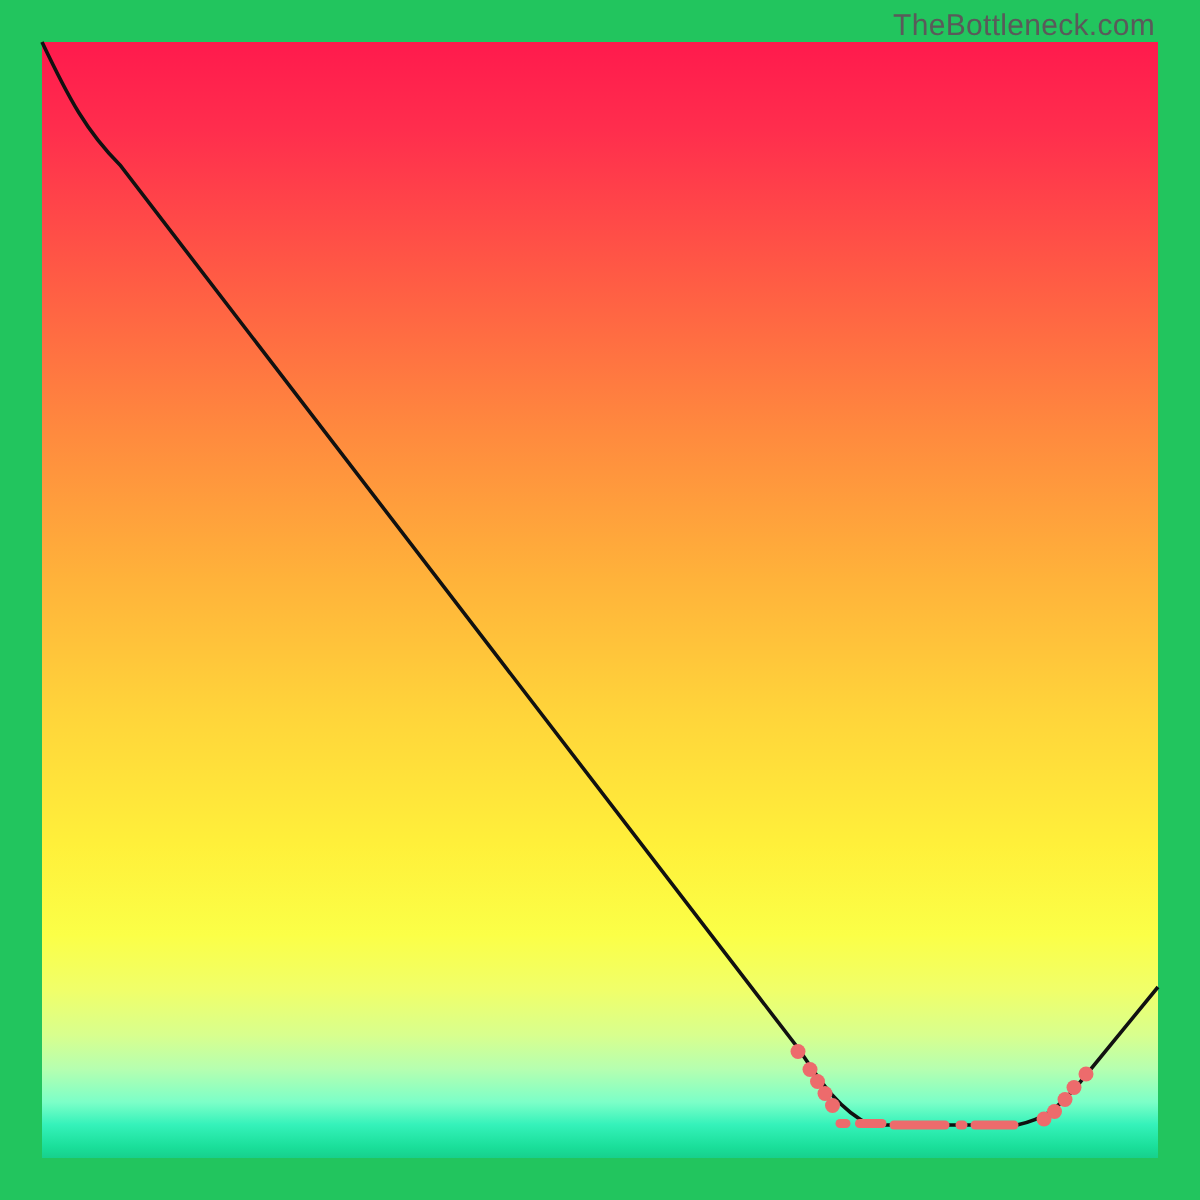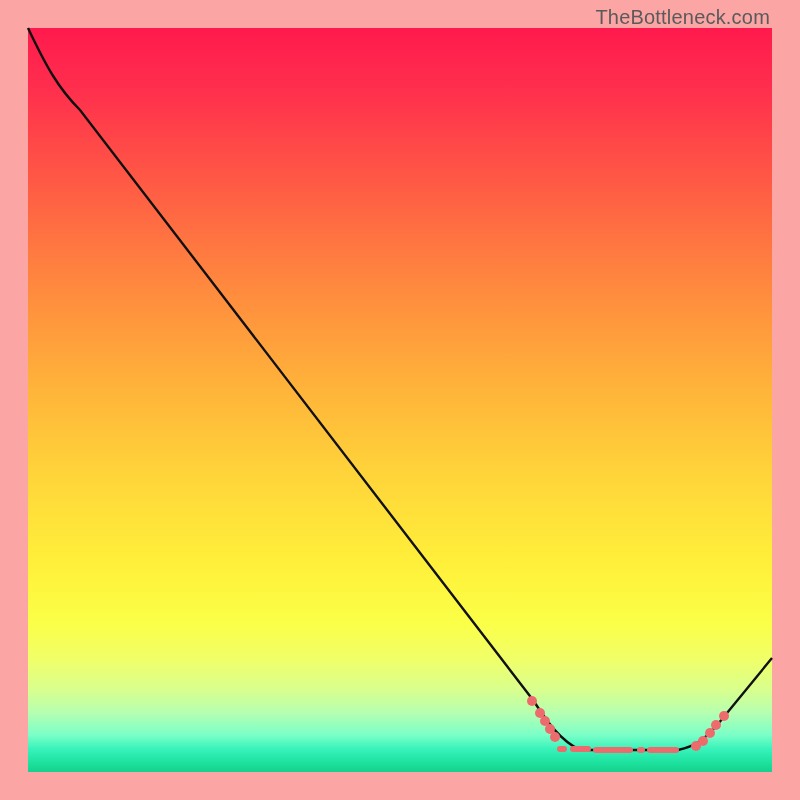--- a/index.html
+++ b/index.html
@@ -1,20 +1,20 @@
 <!DOCTYPE html>
 <html><head>
 <meta charset="utf-8">
 <style>
   * { margin: 0; padding: 0; box-sizing: border-box; }
   html, body { width: 800px; height: 800px; background: #000; overflow: hidden; }
   .outer {
     width: 800px;
     height: 800px;
-    background: #fca5a5;
+    background: #22c55e;
     position: relative;
   }
   .plot-area {
     position: absolute;
     left: 28px;
     top: 28px;
     width: 744px;
     height: 744px;
     background: linear-gradient(to bottom,
       #ff1a4d 0%,

